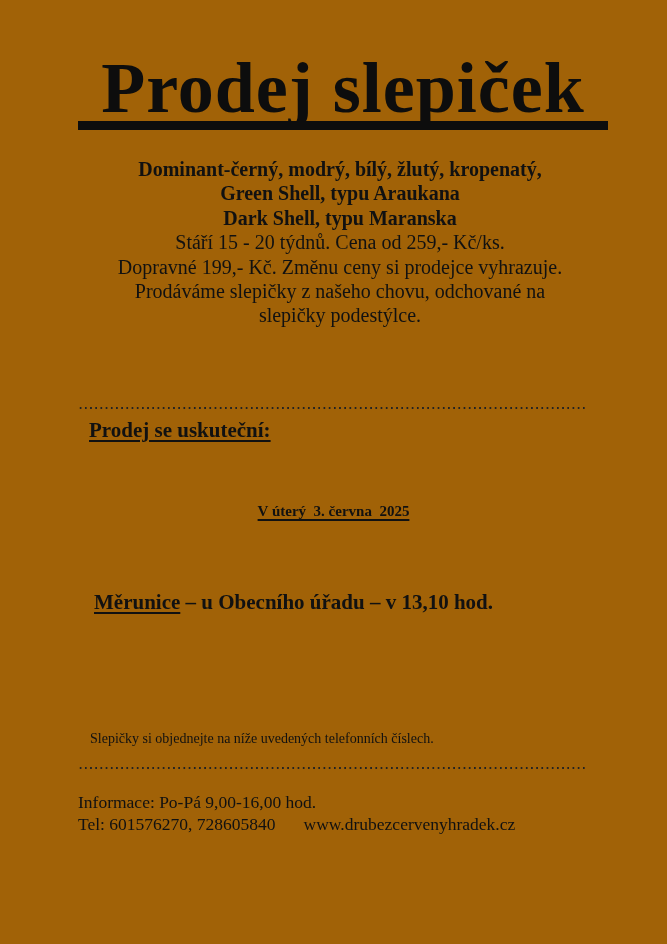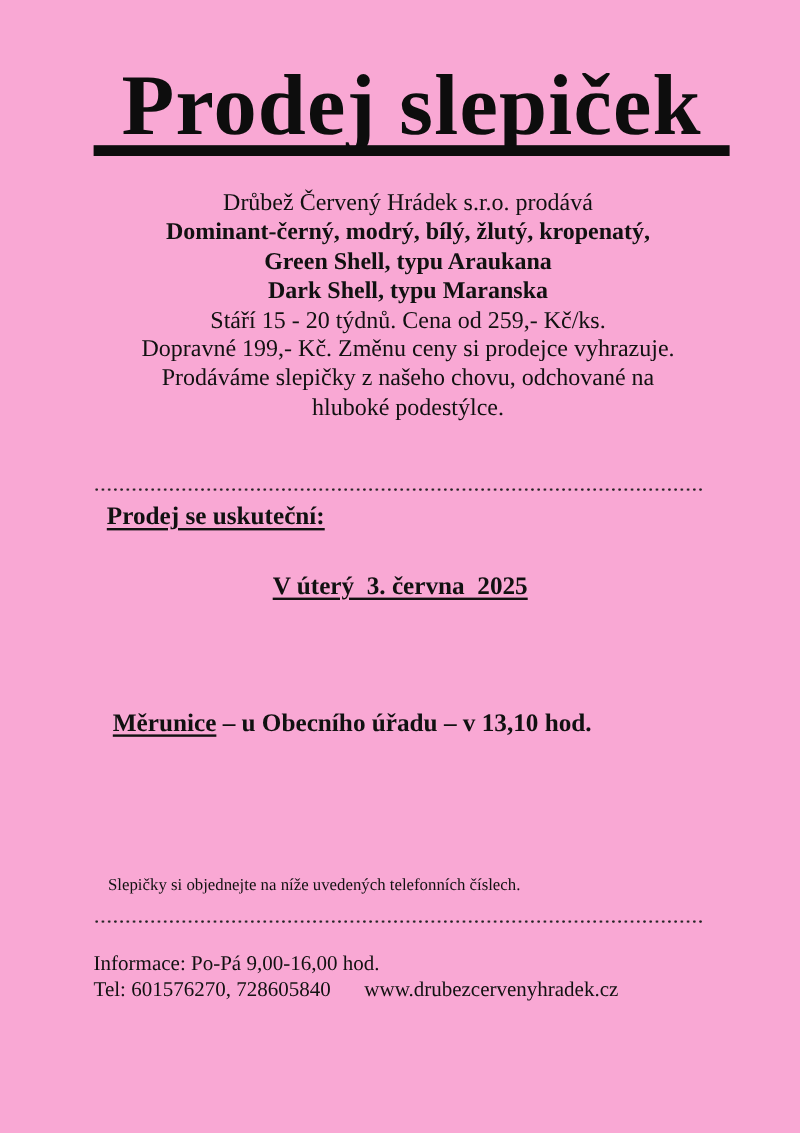--- a/index.html
+++ b/index.html
@@ -12,21 +12,21 @@
       height: 944px;
       position: relative;
       overflow: hidden;
       font-family: "Liberation Serif", "DejaVu Serif", serif;
       color: #111111;
     }
     .page {
       position: absolute;
       left: 0; top: 0;
       width: 667px; height: 944px;
-      background: #f9a8d4;
+      background: #a16207;
     }
     .title {
       position: absolute;
       left: 78px;
       top: 48px;
       width: 530px;
       text-align: center;
       font-weight: bold;
       font-size: 72px;
       line-height: 80px;
@@ -71,24 +71,24 @@
       font-size: 21px;
       font-weight: bold;
       text-decoration: underline;
       text-decoration-thickness: 2px;
       text-underline-offset: 3px;
       white-space: nowrap;
     }
     .date {
       position: absolute;
       left: 0;
-      top: 476px;
+      top: 503px;
       width: 667px;
       text-align: center;
-      font-size: 21px;
+      font-size: 15px;
       font-weight: bold;
       white-space: pre;
     }
     .date span {
       text-decoration: underline;
       text-decoration-thickness: 2px;
       text-underline-offset: 3px;
     }
     .location {
       position: absolute;
@@ -125,28 +125,27 @@
   </style>
 </head>
 <body>
 
 <div class="page">
 
   <div class="title">Prodej slepiček</div>
   <div class="title-rule"></div>
 
   <div class="intro">
-    <span class="line">Drůbež Červený Hrádek s.r.o. prodává</span>
     <b class="line">Dominant-černý, modrý, bílý, žlutý, kropenatý,</b>
     <b class="line">Green Shell, typu Araukana</b>
     <b class="line">Dark Shell, typu Maranska</b>
     <span class="line">Stáří 15 - 20 týdnů. Cena od 259,- Kč/ks.</span>
     <span class="line">Dopravné 199,- Kč. Změnu ceny si prodejce vyhrazuje.</span>
     <span class="line">Prodáváme slepičky z našeho chovu, odchované na</span>
-    <span class="line">hluboké podestýlce.</span>
+    <span class="line">slepičky podestýlce.</span>
   </div>
 
   <div class="dots d1"></div>
 
   <div class="section-heading">Prodej se uskuteční:</div>
 
   <div class="date"><span>V úterý  3. června  2025</span></div>
 
   <div class="location"><span class="place">Měrunice</span><span> – u Obecního úřadu – v 13,10 hod.</span></div>
 

